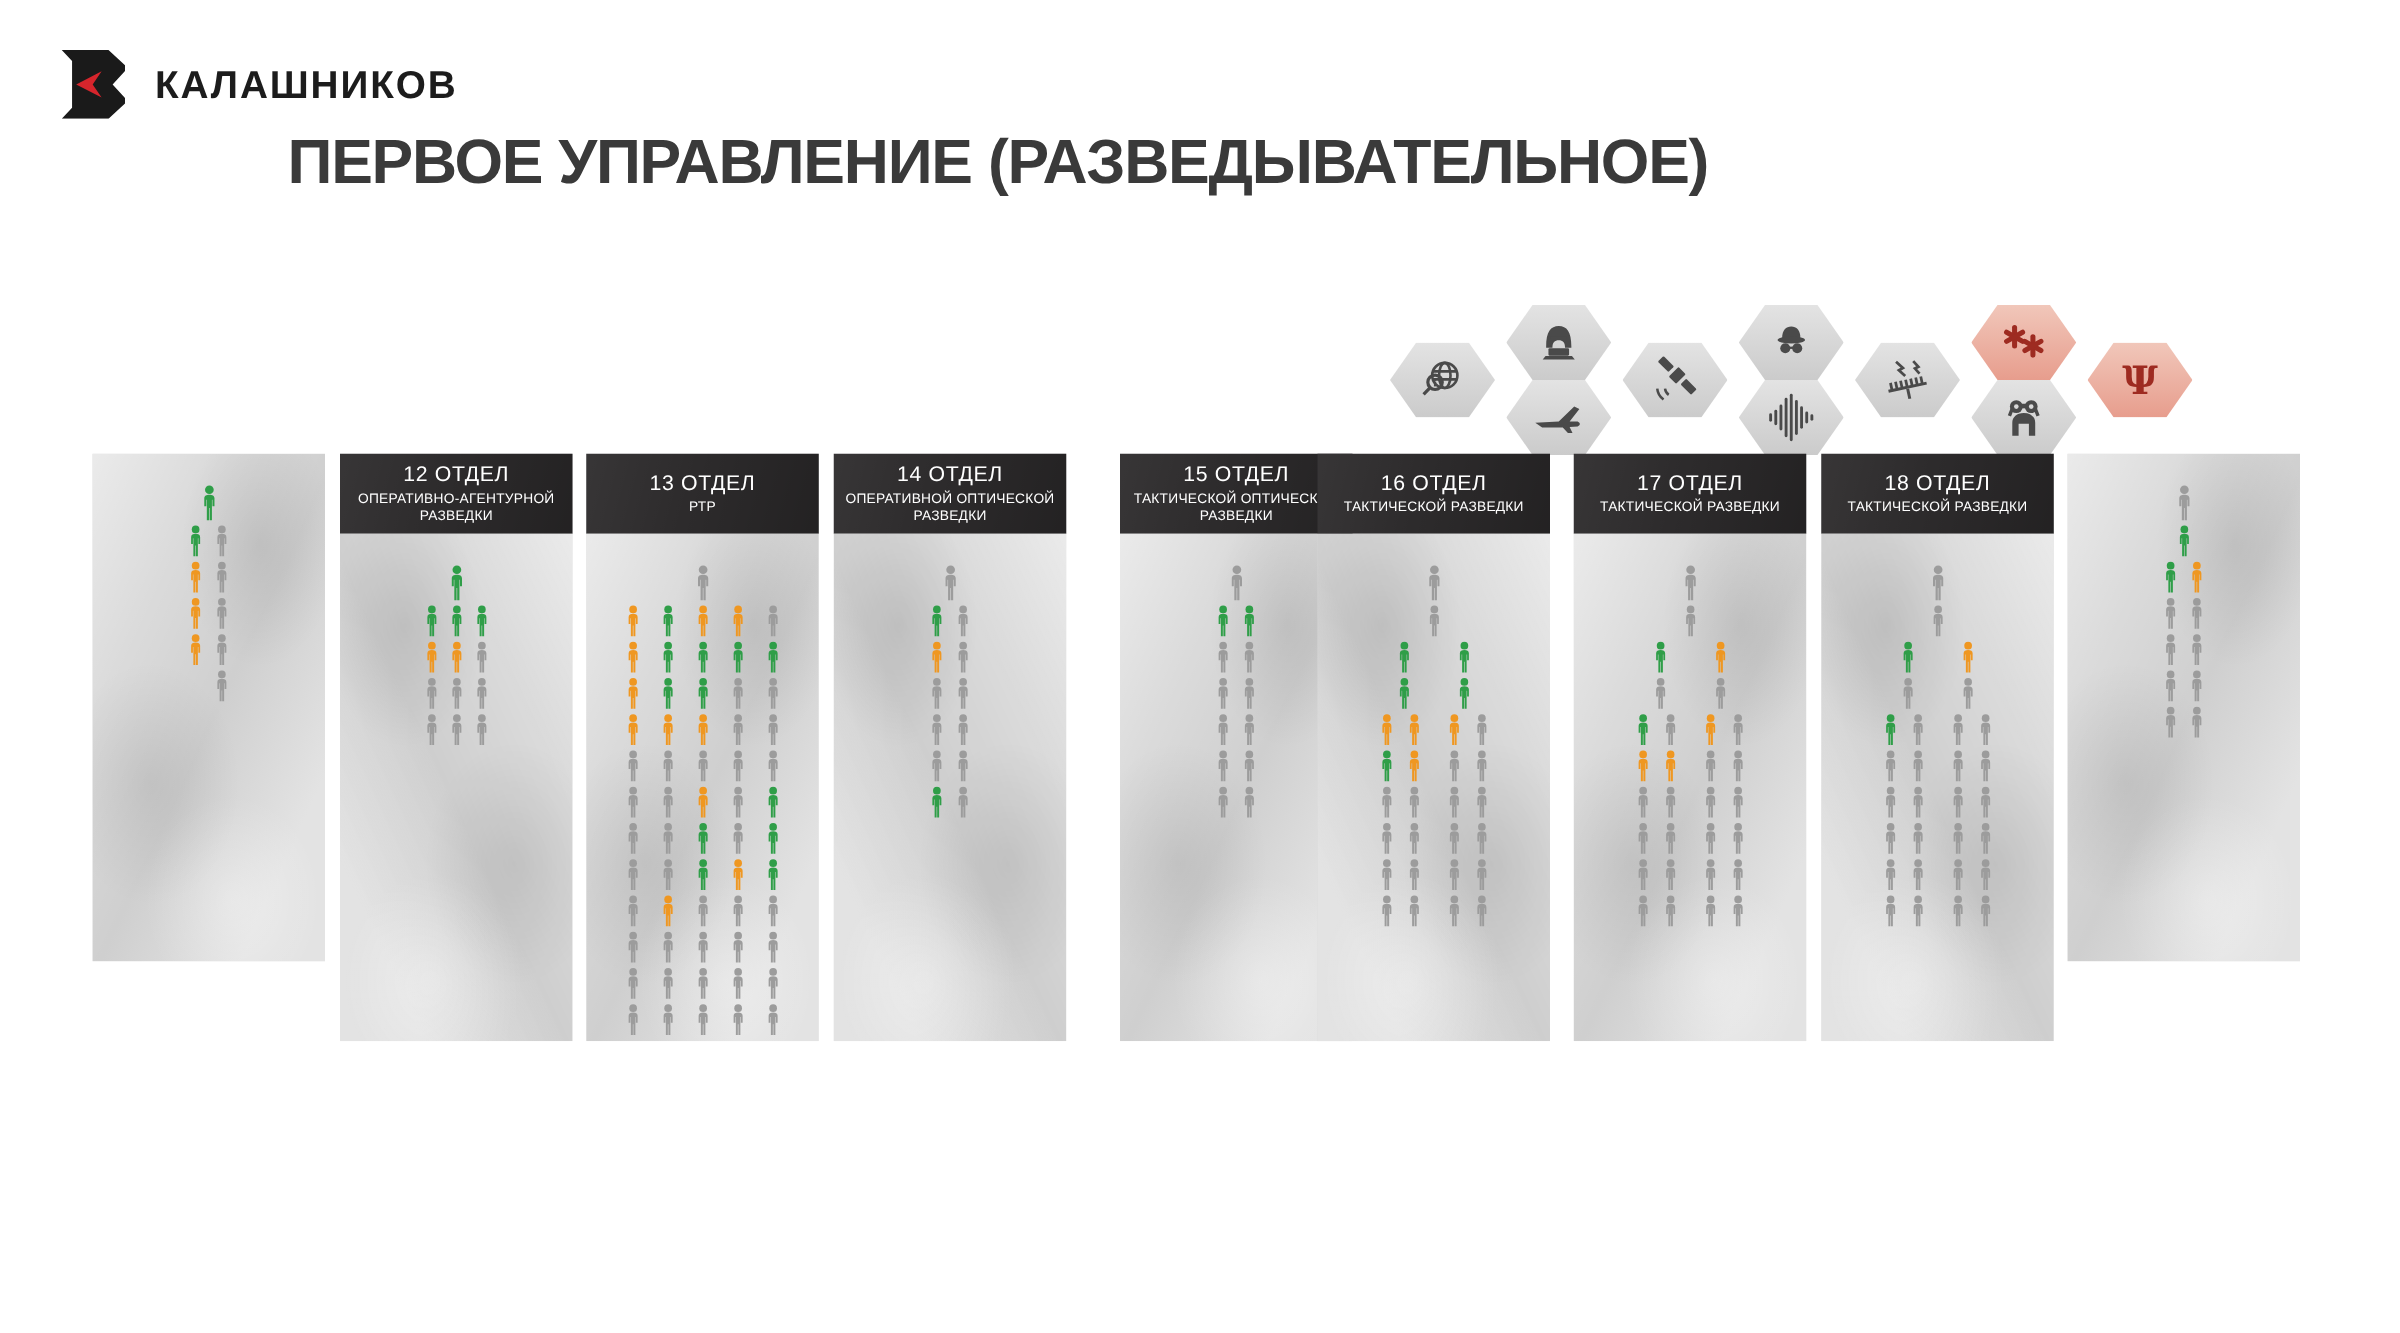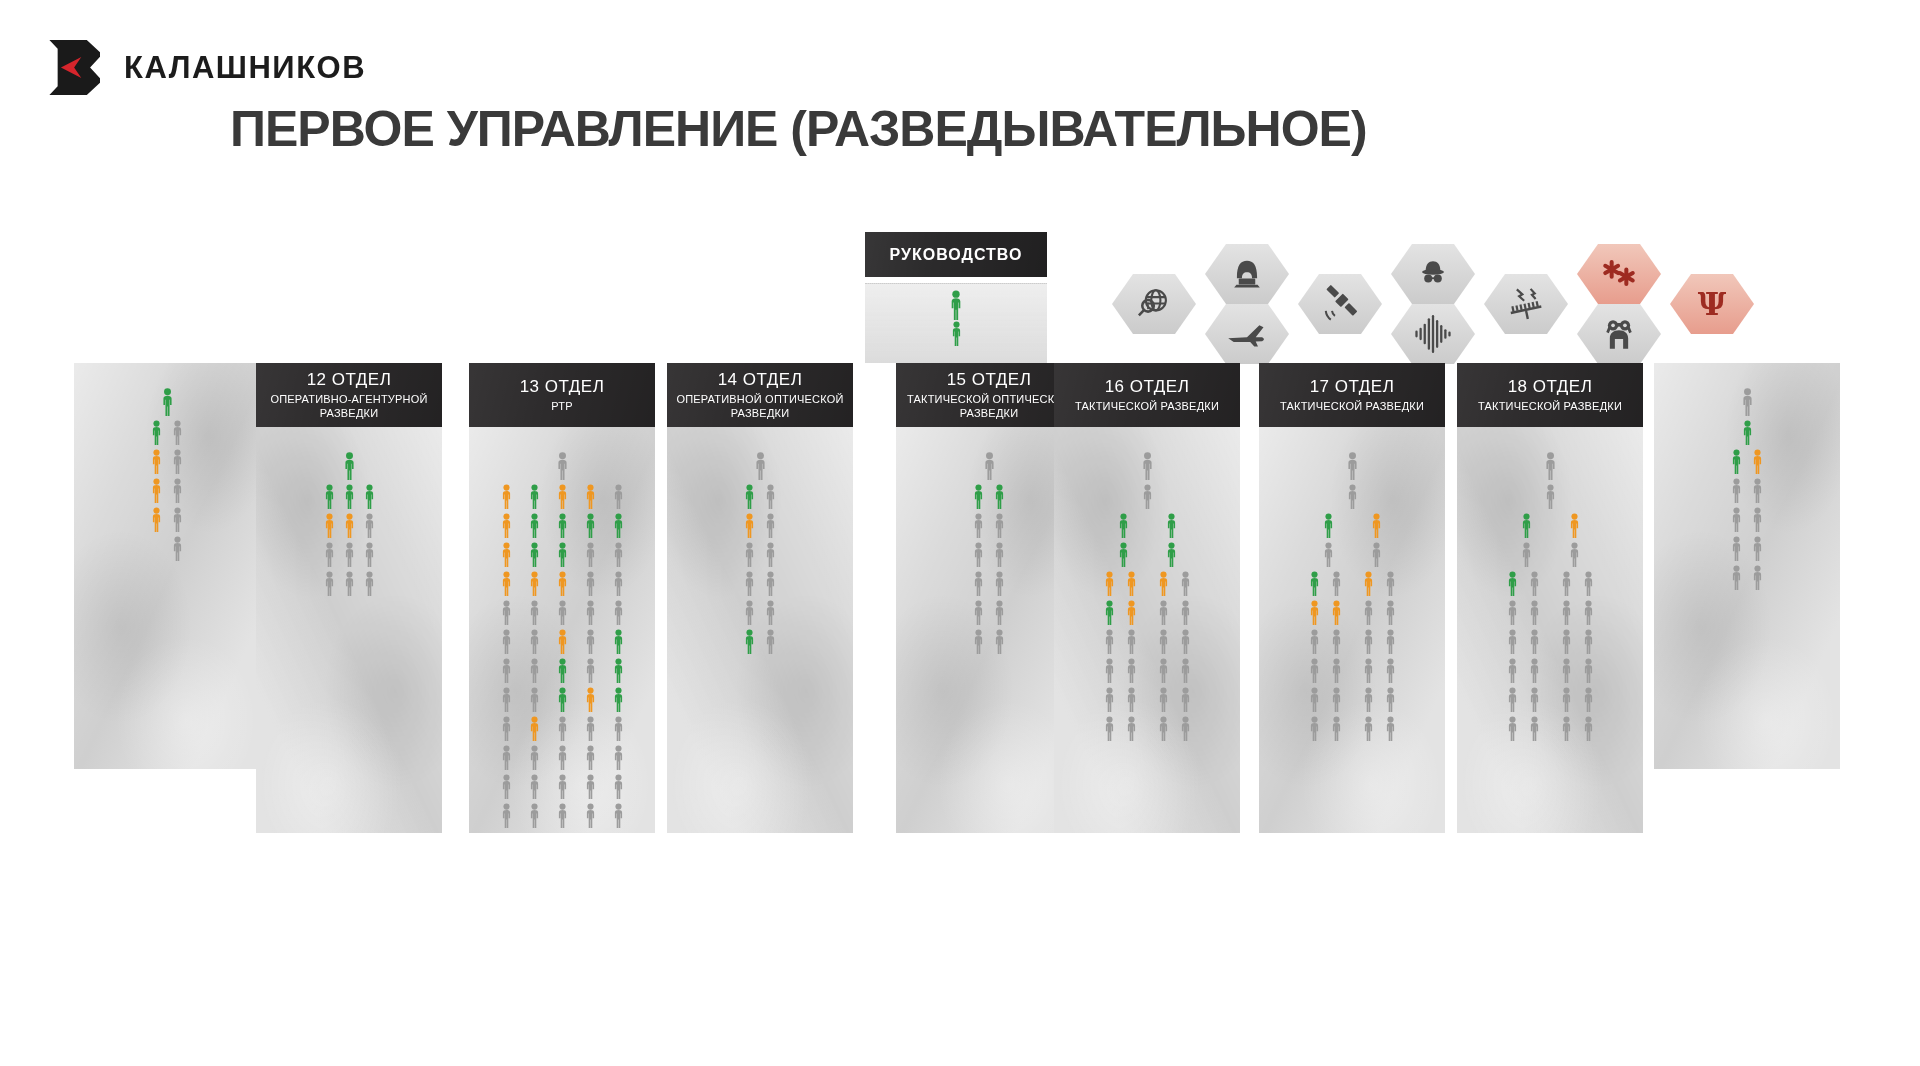--- a/index.html
+++ b/index.html
@@ -60,37 +60,20 @@
   <div class="logo">
     <svg class="logo-mark" viewBox="0 0 50 50">
       <path d="M4,0 H38 L52,13 L41,25 L52,37 L38,50 H4 L11.5,42 V8 Z" fill="#1a1a1a"></path>
       <path d="M33,15.5 L14.5,25 L33,34.5 L26.5,25 Z" fill="#d6252c"></path>
     </svg>
     <div class="logo-text">КАЛАШНИКОВ</div>
   </div>
 
   <div class="main-title">ПЕРВОЕ УПРАВЛЕНИЕ (РАЗВЕДЫВАТЕЛЬНОЕ)</div>
 
-  <div class="leadership">
-    <div class="leadership-header">РУКОВОДСТВО</div>
-    <div class="leadership-body" id="leadership-figs">
-        <div class="cell">
-          <svg class="person-svg" width="18" height="31" viewBox="0 0 20 34">
-    <circle cx="10" cy="4.4" r="4.1" fill="#2f9e48"></circle>
-    <path fill="#2f9e48" d="M5.2,12.4C5.2,9.9 7.3,9 10,9C12.7,9 14.8,9.9 14.8,12.4L14.8,20L12.9,20L12.9,13.8L12.4,13.8L12.4,33L10.3,33L10.3,21.6L9.7,21.6L9.7,33L7.6,33L7.6,13.8L7.1,13.8L7.1,20L5.2,20Z"></path>
-  </svg>
-        </div>
-        <div class="cell">
-          <svg class="person-svg" width="15" height="26" viewBox="0 0 20 34">
-    <circle cx="10" cy="4.4" r="4.1" fill="#2f9e48"></circle>
-    <path fill="#2f9e48" d="M5.2,12.4C5.2,9.9 7.3,9 10,9C12.7,9 14.8,9.9 14.8,12.4L14.8,20L12.9,20L12.9,13.8L12.4,13.8L12.4,33L10.3,33L10.3,21.6L9.7,21.6L9.7,33L7.6,33L7.6,13.8L7.1,13.8L7.1,20L5.2,20Z"></path>
-  </svg>
-        </div>
-      </div>
-  </div>
 
   <div id="hex-cluster">
       <div class="hex " style="left:1112px;top:274px">
     <svg viewBox="0 0 48 48">
           <g fill="none" stroke="#4a4a4a" stroke-width="2.3">
             <circle cx="26" cy="20" r="11"></circle>
             <ellipse cx="26" cy="20" rx="5" ry="11"></ellipse>
             <path d="M15.5,16.5 H36.5 M15.5,23.5 H36.5"></path>
           </g>
           <g fill="none" stroke="#4a4a4a" stroke-width="2.8">
@@ -283,21 +266,21 @@
               <div class="cell" style="width:21px;">
                 <svg class="person-svg" width="15" height="26" viewBox="0 0 20 34">
     <circle cx="10" cy="4.4" r="4.1" fill="#9c9c9c"></circle>
     <path fill="#9c9c9c" d="M5.2,12.4C5.2,9.9 7.3,9 10,9C12.7,9 14.8,9.9 14.8,12.4L14.8,20L12.9,20L12.9,13.8L12.4,13.8L12.4,33L10.3,33L10.3,21.6L9.7,21.6L9.7,33L7.6,33L7.6,13.8L7.1,13.8L7.1,20L5.2,20Z"></path>
   </svg>
               </div>
             </div>
           </div>
     </div>
   </div>
-      <div class="dept" style="left:256px">
+      <div class="dept" style="left:272px">
     <div class="dept-header">
       <div class="dept-num">12 ОТДЕЛ</div>
       <div class="dept-sub">ОПЕРАТИВНО-АГЕНТУРНОЙ РАЗВЕДКИ</div>
     </div>
     <div class="dept-body">
       <div class="figs">
             <div class="fig-row">
         <div class="cell" style="width:24px">
                 <svg class="person-svg" width="17" height="29" viewBox="0 0 20 34">
     <circle cx="10" cy="4.4" r="4.1" fill="#2f9e48"></circle>

